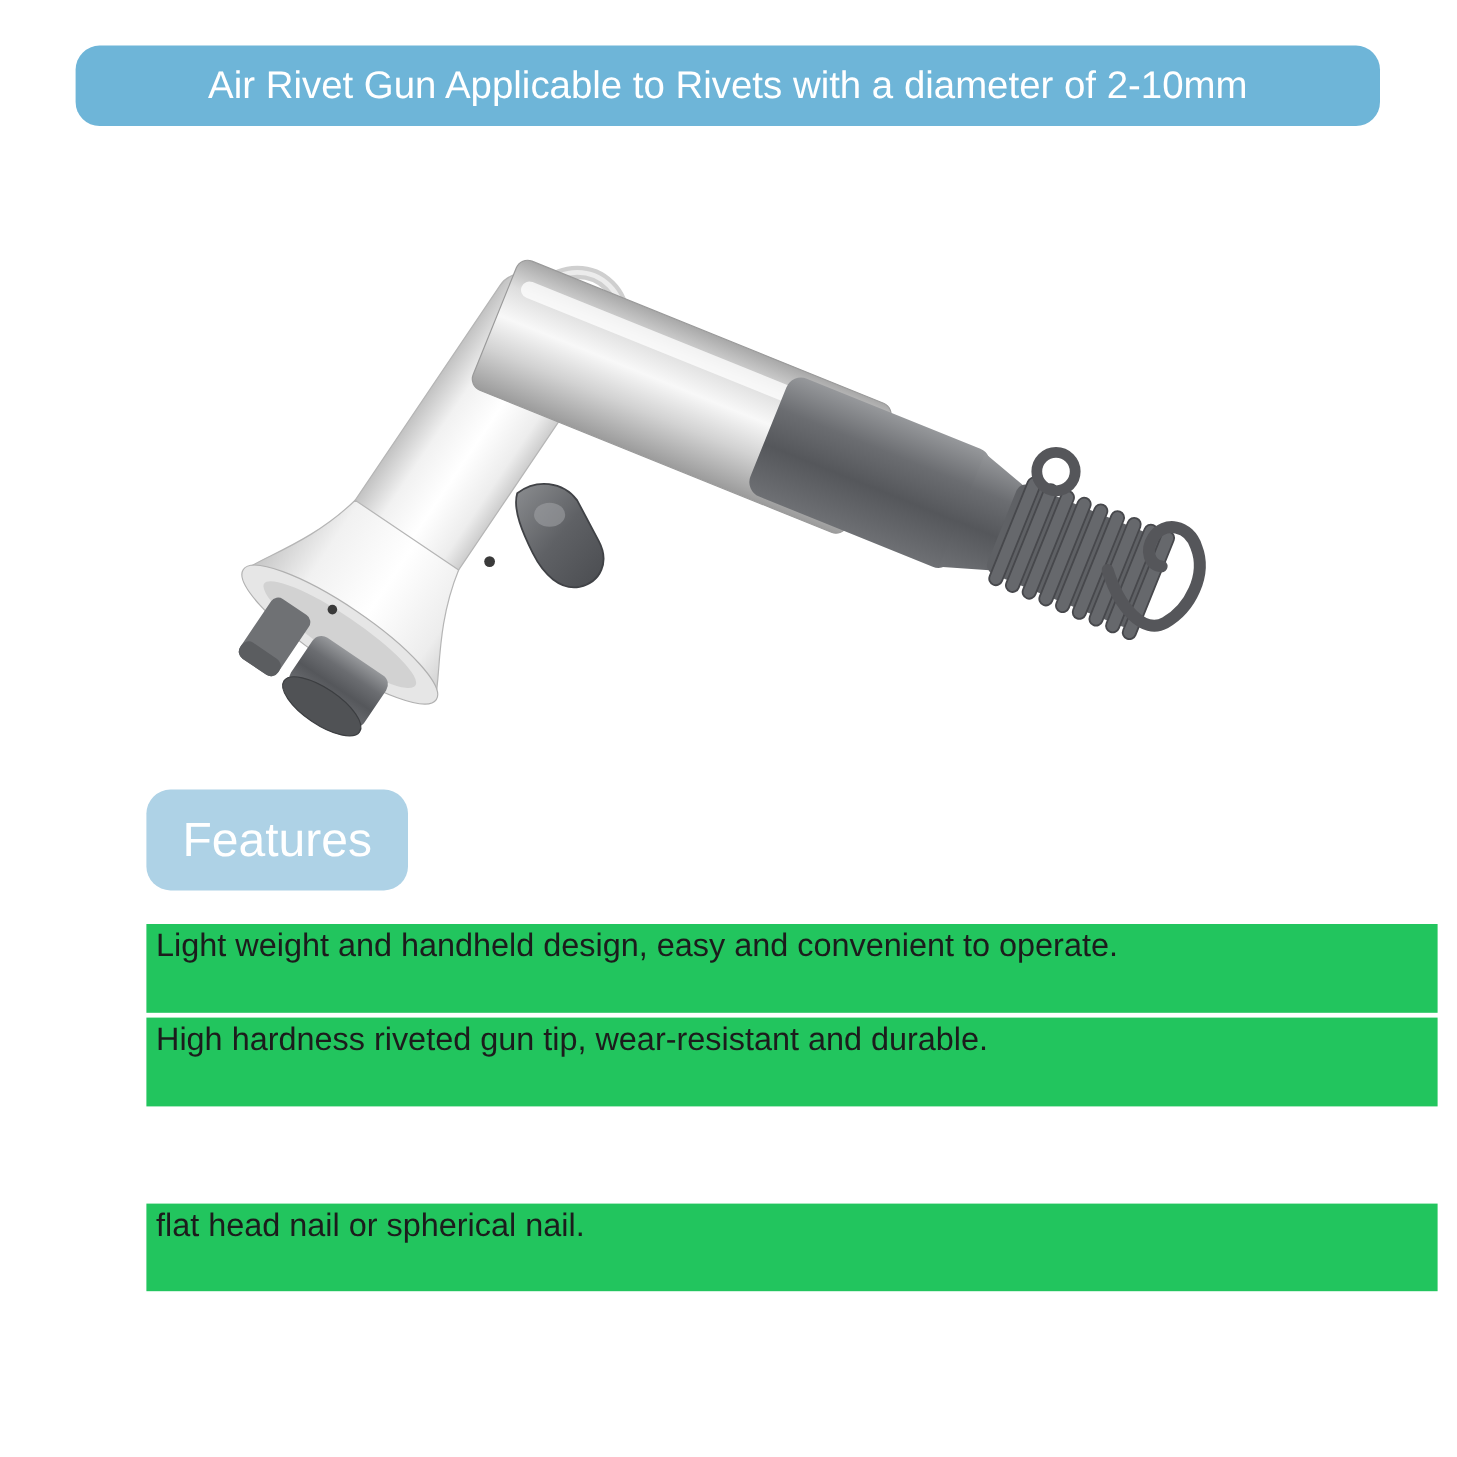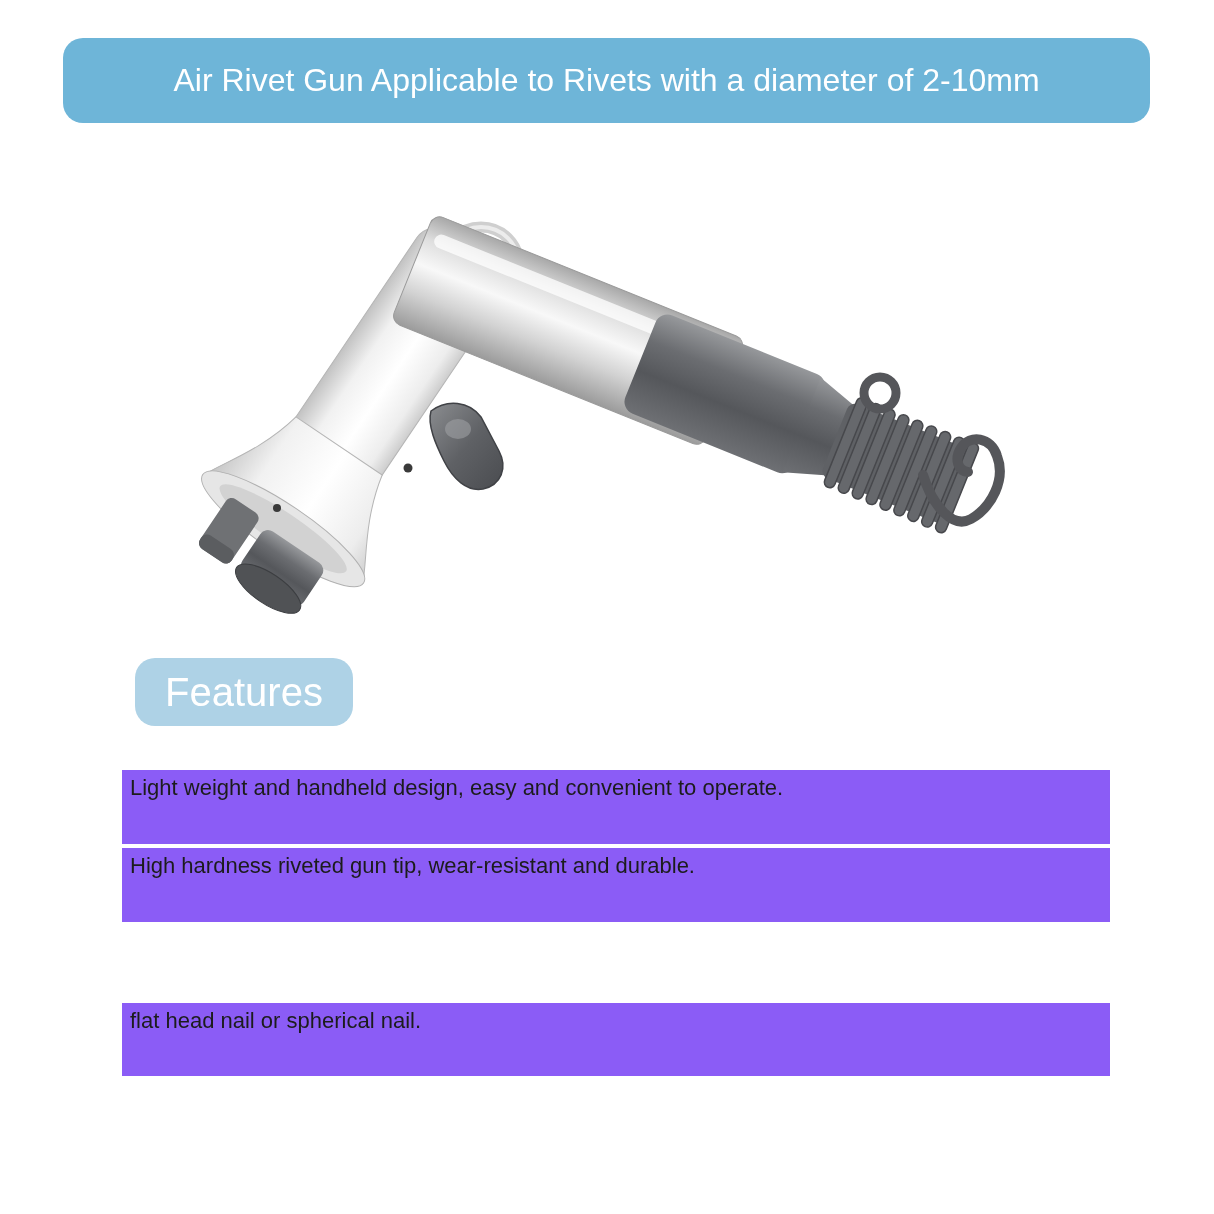--- a/index.html
+++ b/index.html
@@ -7,56 +7,56 @@
     position: relative;
     width: 1214px;
     height: 1214px;
     background: #ffffff;
     overflow: hidden;
     font-family: "Liberation Sans", sans-serif;
   }
   .banner {
     position: absolute;
     left: 63px; top: 38px;
-    width: 1087px; height: 85px;
+    width: 1087px; height: 67px;
     background: #6eb5d8;
     border-radius: 20px;
     display: flex; align-items: center; justify-content: center;
   }
   .banner-text {
     color: #ffffff;
     font-size: 32px;
     white-space: nowrap;
   }
   .figure {
     position: absolute;
     left: 175px; top: 205px;
     width: 840px; height: 460px;
   }
   .features-badge {
     position: absolute;
     left: 122px; top: 658px;
-    width: 218px; height: 68px;
+    width: 218px; height: 84px;
     background: #aed2e6;
     border-radius: 20px;
-    display: flex; align-items: center; justify-content: center; margin-left: 13px;
+    display: flex; align-items: center; justify-content: center;
   }
   .features-badge-text {
     color: #ffffff;
     font-size: 40px;
   }
   .feature-row {
     position: absolute;
     left: 122px;
-    width: 988px;
-    background: #8b5cf6;
+    width: 1076px;
+    background: #22c55e;
     box-sizing: border-box;
     padding: 0 8px;
     color: #1c1c1c;
-    font-size: 22px;
+    font-size: 27px;
     line-height: 36px;
   }
   .feature-line { white-space: nowrap; }
 </style>
 </head>
 <body>
 
 <div class="page">
 
   <div class="banner">

